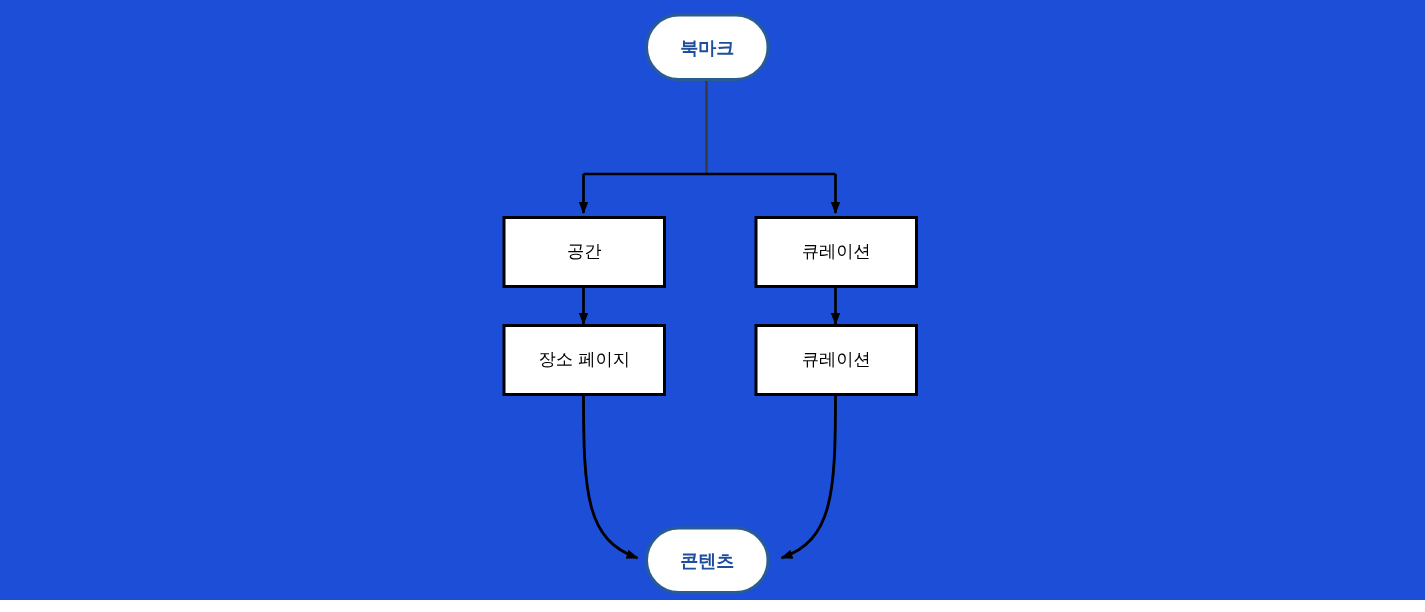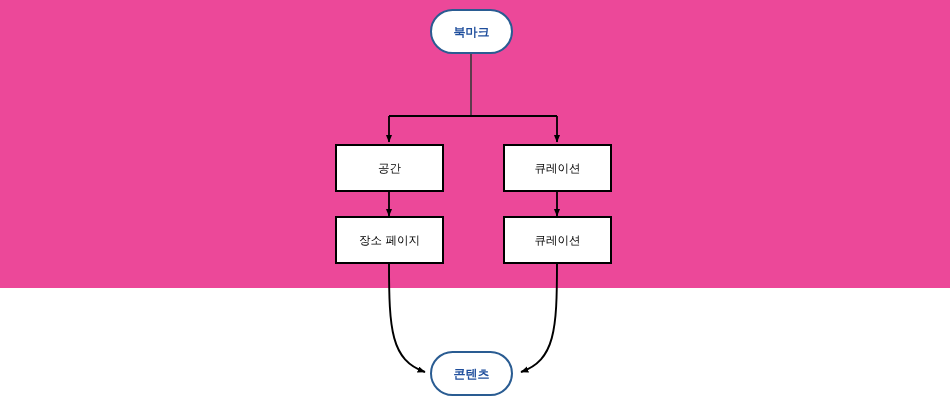--- a/index.html
+++ b/index.html
@@ -9,22 +9,22 @@
   }
   body {
     width: 950px;
     height: 408px;
     font-family: "DejaVu Sans", "Liberation Sans", sans-serif;
     overflow: hidden;
   }
   #diagram-root {
     position: relative;
     width: 950px;
-    height: 288px;
-    background: #ec4899;
+    height: 400px;
+    background: #1d4ed8;
   }
   svg.flow-canvas {
     display: block;
     width: 950px;
     height: 408px;
   }
   .node-terminal-shape {
     fill: #ffffff;
     stroke: #2a5c92;
     stroke-width: 2;

